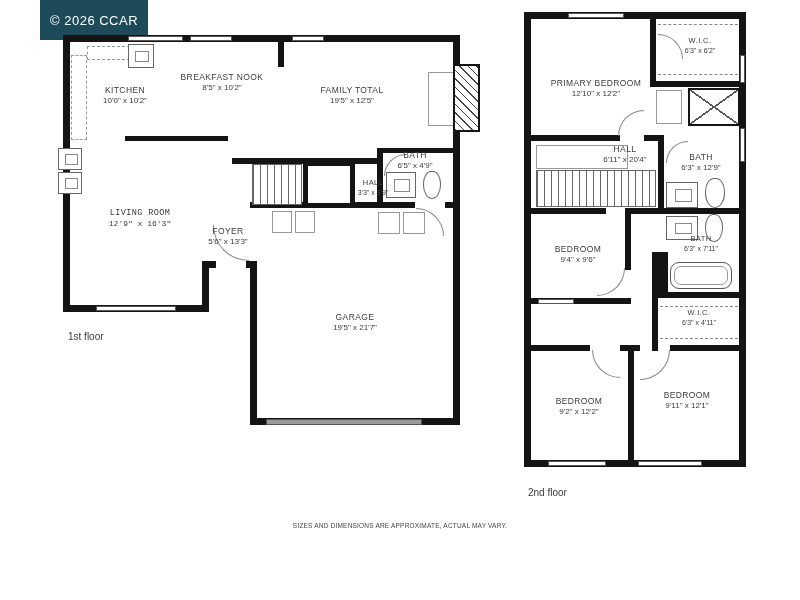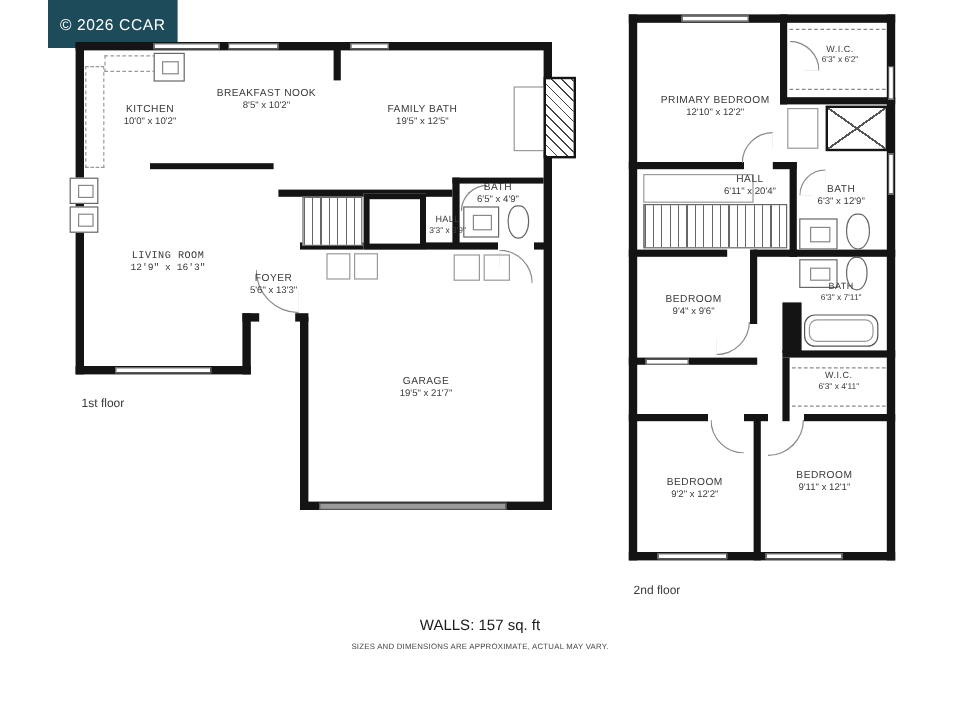--- a/index.html
+++ b/index.html
@@ -109,21 +109,21 @@
 
     <div class="room-label" style="left:75px;top:85px;width:100px;">
       <span class="nm">KITCHEN</span>
       <span class="dm">10'0" x 10'2"</span>
     </div>
     <div class="room-label" style="left:152px;top:72px;width:140px;">
       <span class="nm">BREAKFAST NOOK</span>
       <span class="dm">8'5" x 10'2"</span>
     </div>
     <div class="room-label" style="left:292px;top:85px;width:120px;">
-      <span class="nm">FAMILY BATH</span>
+      <span class="nm">FAMILY TOTAL</span>
       <span class="dm">19'5" x 12'5"</span>
     </div>
     <div class="room-label" style="left:80px;top:208px;width:120px;font-family:Liberation Mono, monospace;">
       <span class="nm">LIVING ROOM</span>
       <span class="dm">12'9" x 16'3"</span>
     </div>
     <div class="room-label" style="left:193px;top:226px;width:70px;">
       <span class="nm">FOYER</span>
       <span class="dm">5'6" x 13'3"</span>
     </div>
@@ -236,17 +236,16 @@
       <span class="dm">9'2" x 12'2"</span>
     </div>
     <div class="room-label" style="left:636px;top:390px;width:102px;">
       <span class="nm">BEDROOM</span>
       <span class="dm">9'11" x 12'1"</span>
     </div>
     <div class="floor-tag" style="left:528px;top:487px;">2nd floor</div>
   </div>
 
   <div class="summary">
-    <div class="l4">WALLS: 157 sq. ft</div>
     <div class="l5">SIZES AND DIMENSIONS ARE APPROXIMATE, ACTUAL MAY VARY.</div>
   </div>
 
 </div>
 
 </body></html>

